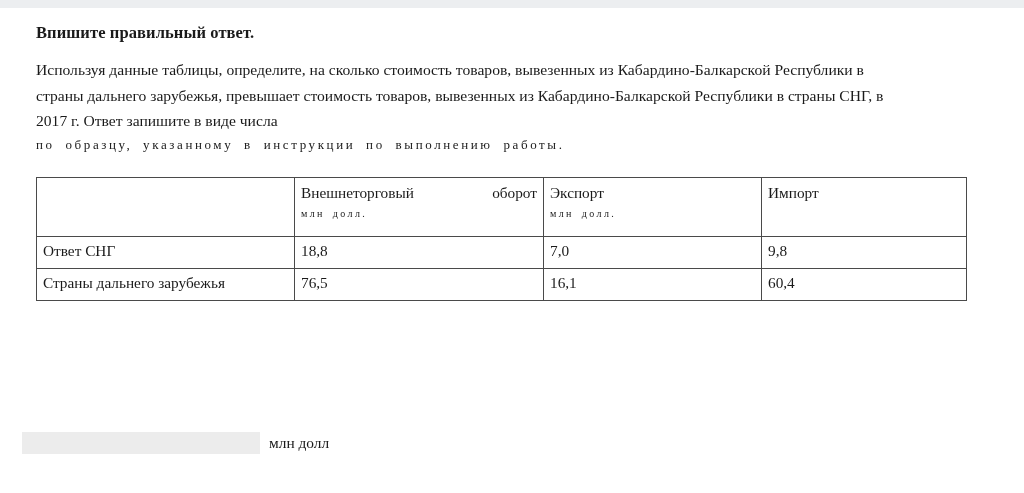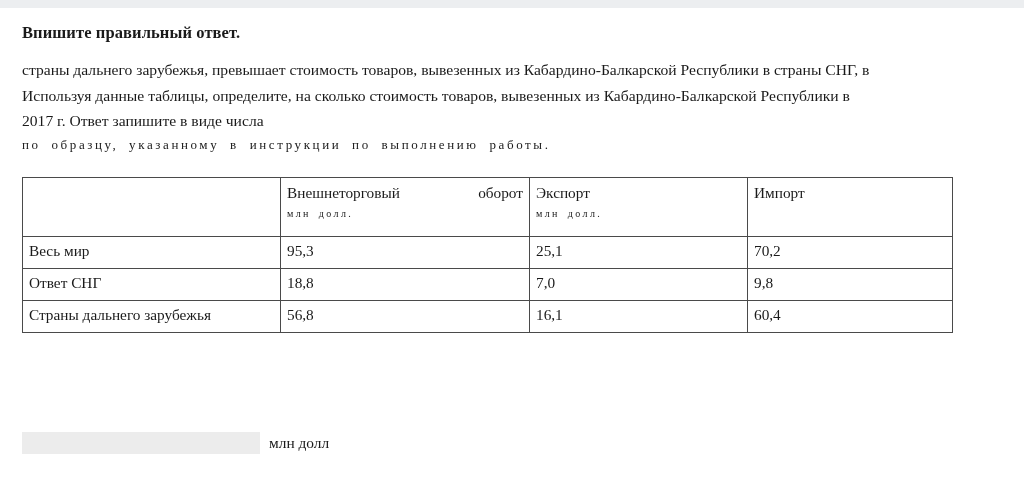--- a/index.html
+++ b/index.html
@@ -12,21 +12,21 @@
     background: #ffffff;
     font-family: "Liberation Serif", serif;
     color: #1a1a1a;
     overflow: hidden;
   }
   .page {
     position: relative;
     width: 1024px;
     height: 493px;
     box-sizing: border-box;
-    padding: 0 22px;
+    padding: 0 36px;
   }
   .topbar {
     position: absolute;
     top: 0; left: 0;
     width: 1024px;
     height: 8px;
     background: #eceef0;
   }
   .task-heading {
     margin: 0;
@@ -125,22 +125,22 @@
 </head>
 <body>
 
 <div class="page">
 
   <div class="topbar"></div>
 
   <div class="task-heading">Впишите правильный ответ.</div>
 
   <div class="task-body">
+    <span class="line-justified">Используя данные таблицы, определите, на сколько стоимость товаров, вывезенных из Кабардино-Балкарской Республики в</span>
     <span class="line-justified">страны дальнего зарубежья, превышает стоимость товаров, вывезенных из Кабардино-Балкарской Республики в страны СНГ, в</span>
-    <span class="line-justified">Используя данные таблицы, определите, на сколько стоимость товаров, вывезенных из Кабардино-Балкарской Республики в</span>
     <span class="line-justified">2017 г. Ответ запишите в виде числа</span>
     <span class="spaced-line">по образцу, указанному в инструкции по выполнению работы.</span>
   </div>
 
 
   <table class="trade-table">
     <colgroup>
       <col class="c1">
         <col class="c2">
         <col class="c3">
@@ -160,34 +160,28 @@
         </td>
         <td>
           <span class="hdr-top">Экспорт</span>
           <span class="hdr-unit">млн долл.</span>
         </td>
         <td>
           <span class="hdr-top">Импорт</span>
         </td>
       </tr>
       <tr>
-        <td>Весь мир</td>
-        <td>95,3</td>
-        <td>25,1</td>
-        <td>70,2</td>
-      </tr>
-      <tr>
         <td>Ответ СНГ</td>
         <td>18,8</td>
         <td>7,0</td>
         <td>9,8</td>
       </tr>
       <tr>
         <td>Страны дальнего зарубежья</td>
-        <td>56,8</td>
+        <td>76,5</td>
         <td>16,1</td>
         <td>60,4</td>
       </tr>
     </tbody>
   </table>
 
   <div class="answer-row">
     <input class="answer-input" type="text" placeholder="" style="">
     <span class="answer-unit">млн долл</span>
   </div>

